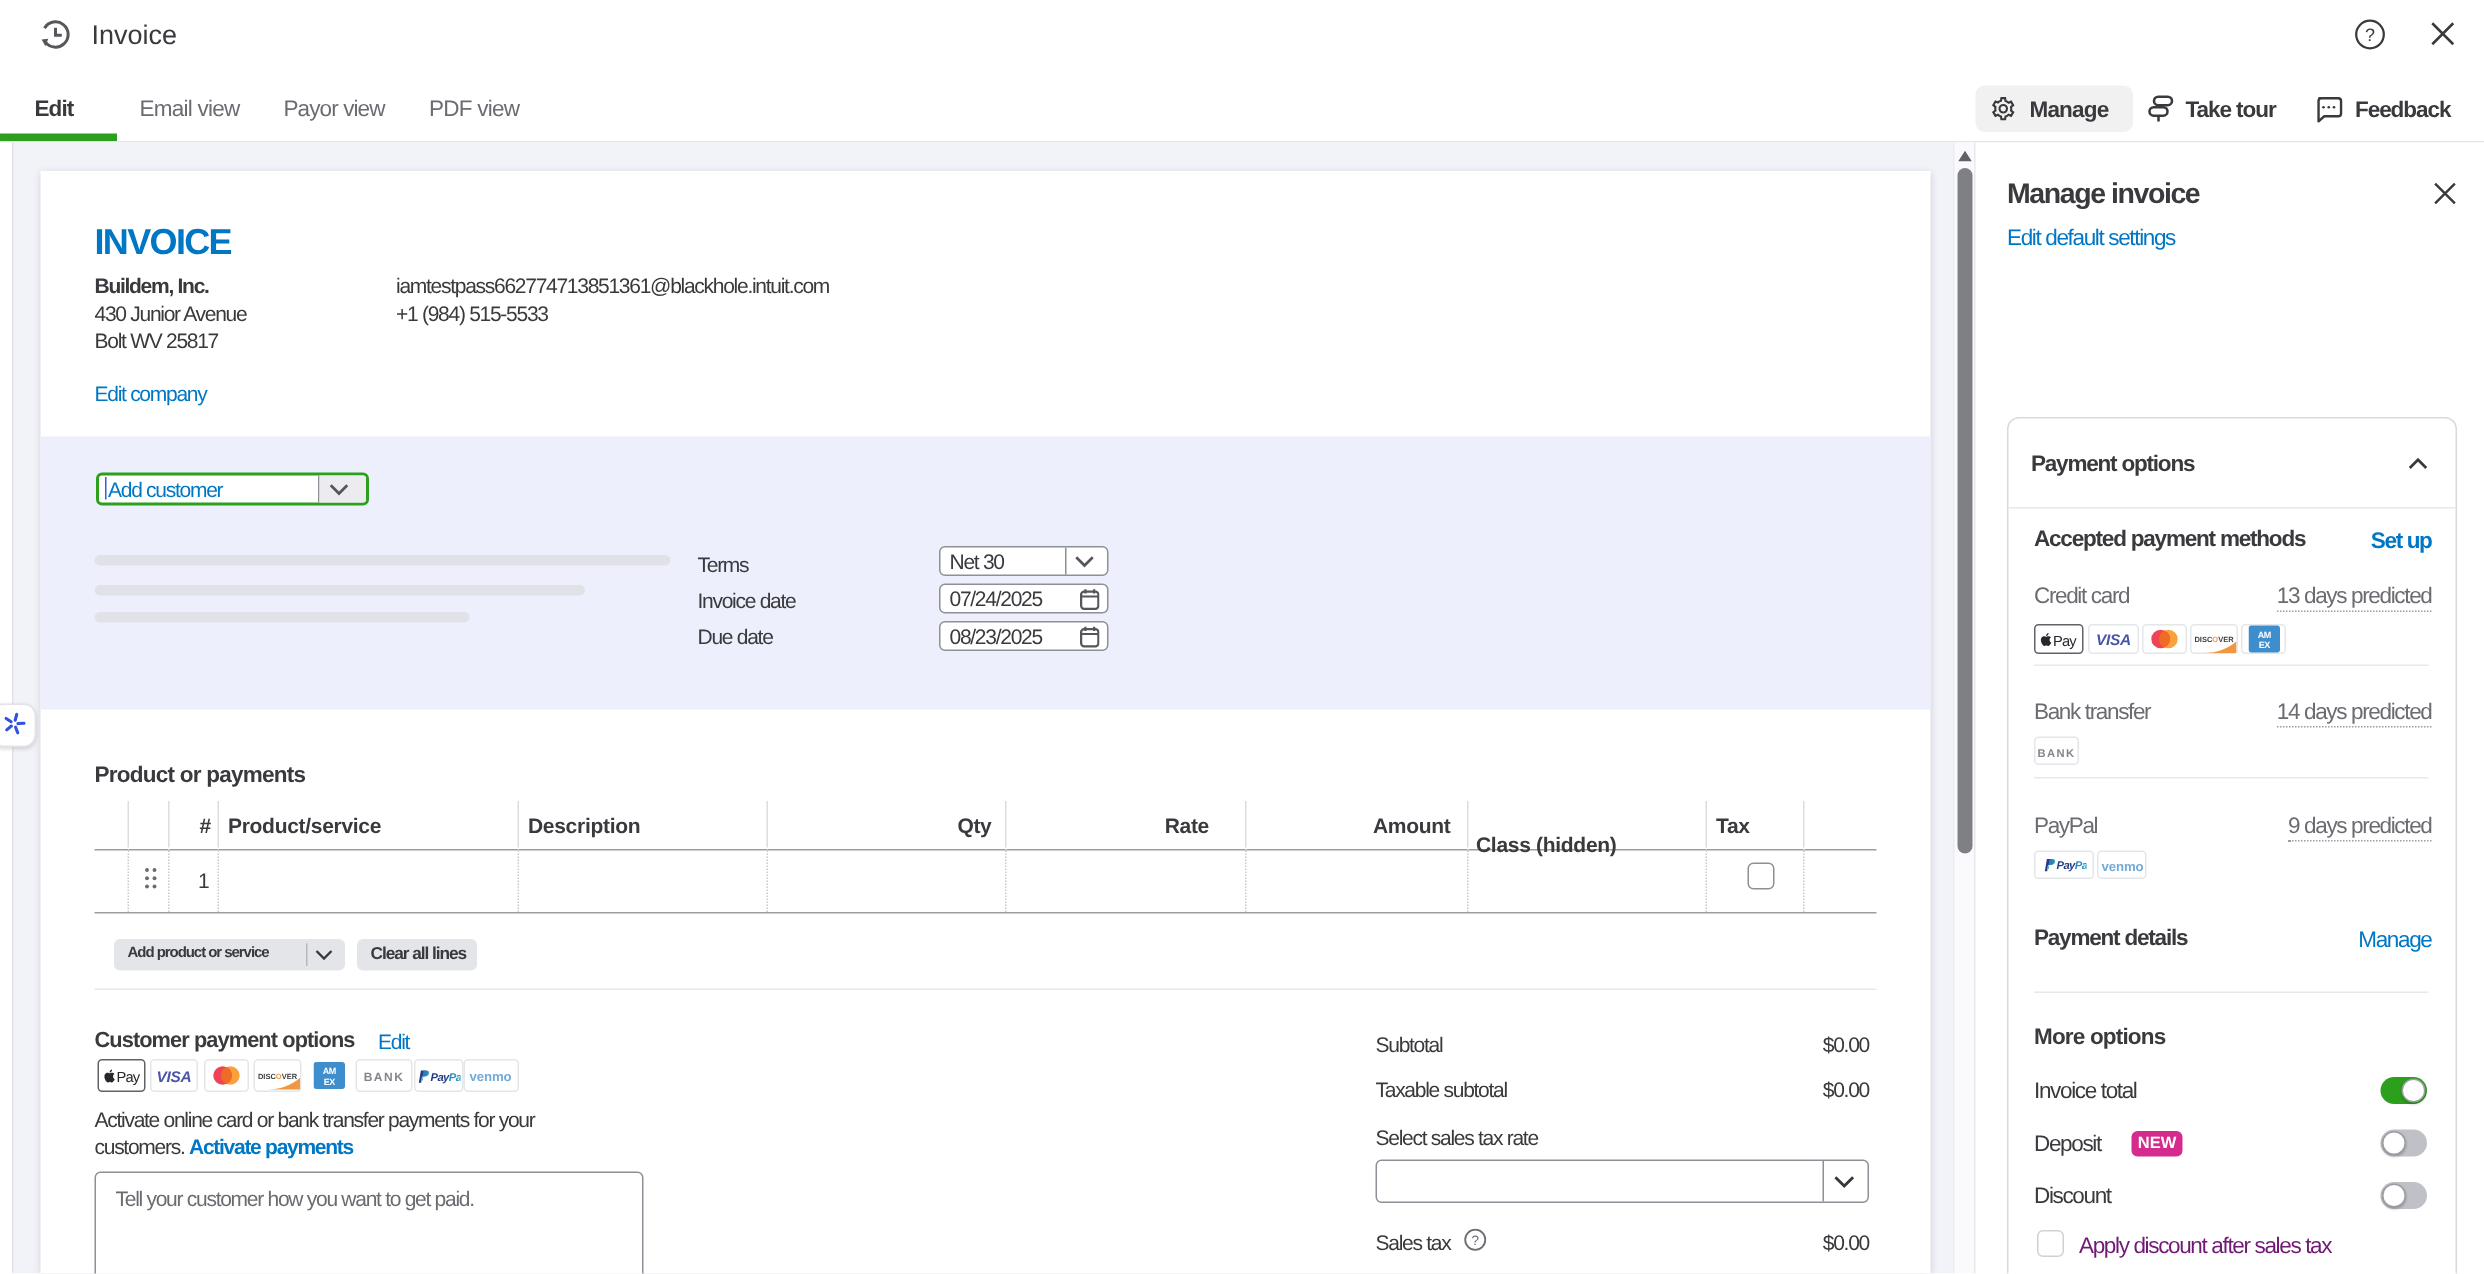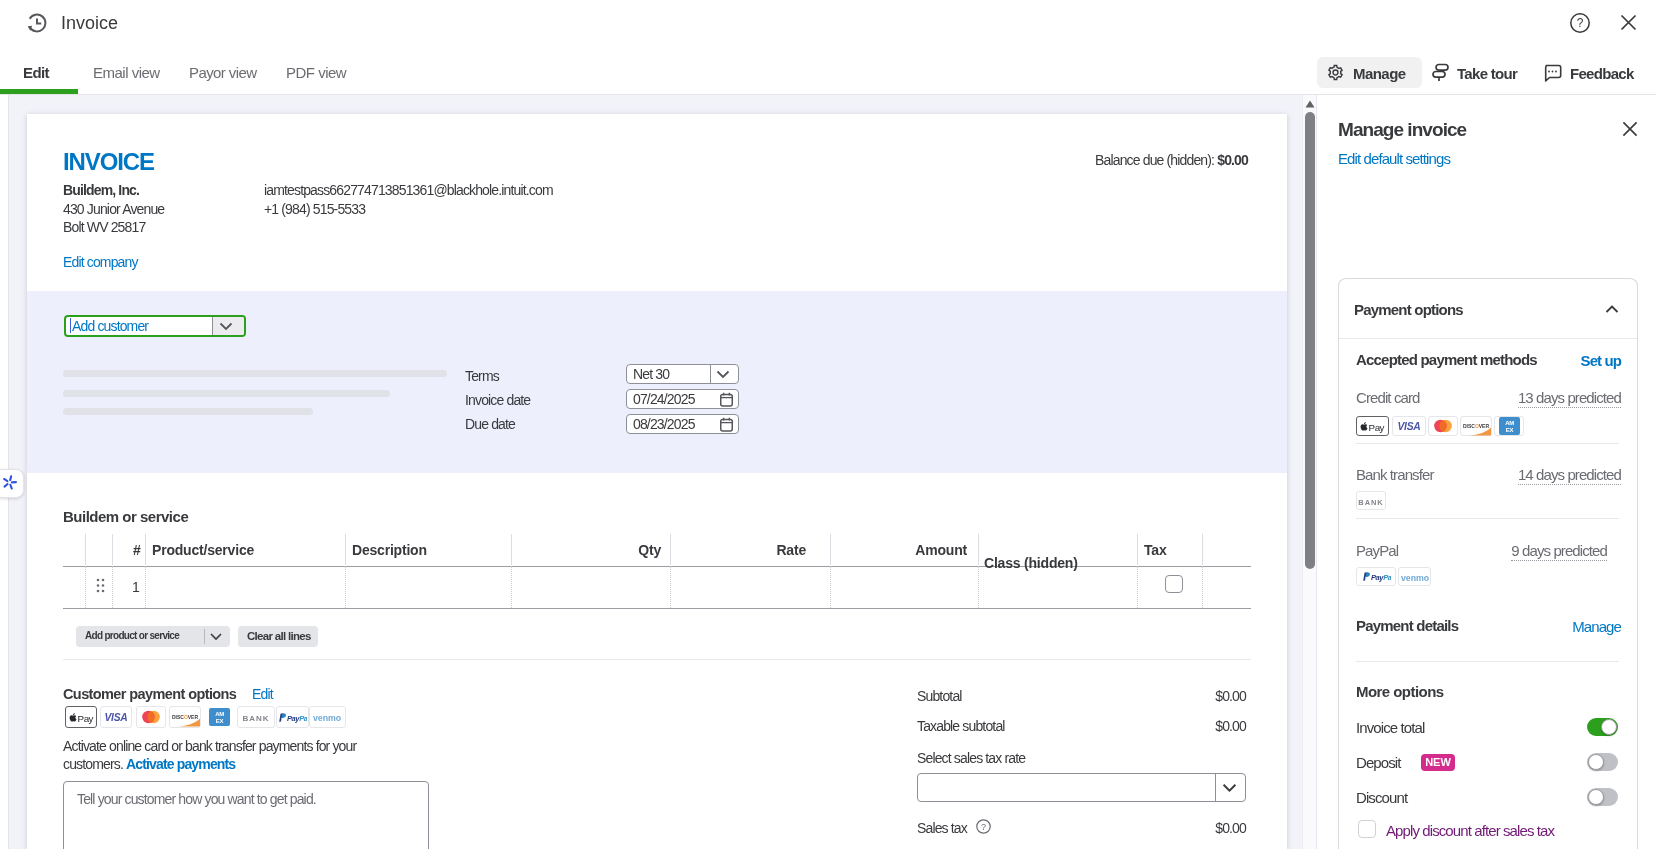--- a/index.html
+++ b/index.html
@@ -71,21 +71,20 @@
 
 <div class="abs" style="left:27px;top:114px;width:1260px;height:735px;background:#fff;box-shadow:0 1px 5px rgba(80,80,100,0.25);">
 
   <div class="abs blue b" style="left:36px;top:34px;font-size:24px;letter-spacing:-1.1px;">INVOICE</div>
   <div class="abs fs14 b" style="left:36px;top:68px;">Buildem, Inc.</div>
   <div class="abs fs14" style="left:36px;top:87px;">430 Junior Avenue</div>
   <div class="abs fs14" style="left:36px;top:105px;">Bolt WV 25817</div>
   <div class="abs fs14" style="left:237px;top:68px;">iamtestpass662774713851361@blackhole.intuit.com</div>
   <div class="abs fs14" style="left:237px;top:87px;">+1 (984) 515-5533</div>
   <div class="abs fs14 blue" style="left:36px;top:140px;">Edit company</div>
-  <div class="abs fs14" style="left:800px;top:38px;width:421px;text-align:right;">Balance due (hidden): <span class="b">$0.00</span></div>
 
   <div class="abs" style="left:0;top:177px;width:1260px;height:182px;background:#edf0fc;">
     <div class="abs" style="left:37px;top:24px;width:178px;height:18px;background:#fff;border:2px solid #2ca01c;border-radius:4px;">
       <div class="abs" style="left:146px;top:0;width:1px;height:18px;background:#8d9096;"></div>
       <div class="abs" style="left:147px;top:0;width:31px;height:18px;background:#ececf0;border-radius:0 2px 2px 0;"></div>
       <svg class="abs" style="left:153px;top:5px" width="14" height="9" viewBox="0 0 14 9">
           <path d="M1.5 1.5 L7 7 L12.5 1.5" fill="none" stroke="#54565c" stroke-width="1.8"></path>
         </svg>
       <div class="abs" style="left:4px;top:1px;width:1.4px;height:15px;background:#3b5bdb;"></div>
       <div class="abs fs14 blue" style="left:6px;top:1px;">Add customer</div>
@@ -115,21 +114,21 @@
     <div class="field" style="left:599px;top:123px;width:111px;height:18px;">
       <div class="abs fs14" style="left:6px;top:1px;">08/23/2025</div>
       <svg class="abs" style="left:93px;top:1.5px" width="13" height="15" viewBox="0 0 13 15">
         <rect x="0.75" y="2.4" width="11.5" height="11.5" rx="2" fill="none" stroke="#54565c" stroke-width="1.5"></rect>
         <path d="M3.6 0.8 L3.6 3.6 M9.4 0.8 L9.4 3.6" stroke="#54565c" stroke-width="1.5"></path>
         <path d="M1 5.6 L12 5.6" stroke="#54565c" stroke-width="1.3"></path>
       </svg>
     </div>
   </div>
 
-  <div class="abs b" style="left:36px;top:394px;font-size:15px;letter-spacing:-0.5px;">Buildem or service</div>
+  <div class="abs b" style="left:36px;top:394px;font-size:15px;letter-spacing:-0.5px;">Product or payments</div>
 
   <div class="abs" style="left:36px;top:420px;width:1188px;height:75px;">
     <div class="abs" style="left:0;top:31.5px;width:1188px;height:1px;background:#9b9da3;"></div>
     <div class="abs" style="left:0;top:74px;width:1188px;height:1px;background:#9b9da3;"></div>
 
     <div class="abs" style="left:22px;top:0;width:1px;height:31px;background:#dcdde2;"></div>
     <div class="abs" style="left:49px;top:0;width:1px;height:31px;background:#dcdde2;"></div>
     <div class="abs" style="left:82px;top:0;width:1px;height:31px;background:#dcdde2;"></div>
     <div class="abs" style="left:282px;top:0;width:1px;height:31px;background:#dcdde2;"></div>
     <div class="abs" style="left:448px;top:0;width:1px;height:31px;background:#dcdde2;"></div>
@@ -331,21 +330,21 @@
     <div class="abs" id="bank-icon" style="left:17px;top:212px;">
         <div class="badge" style="left:0px;top:0px;width:28px;height:17px;">
           <svg width="30" height="10" viewBox="0 0 30 10">
             <text x="15" y="8.8" text-anchor="middle" font-family="Liberation Sans" font-size="8" font-weight="bold" fill="#85868c" letter-spacing="1">BANK</text>
           </svg>
         </div>
       </div>
     <div class="rline" style="left:17px;top:239px;width:263px;"></div>
 
     <div class="abs fs15 gray" style="left:17px;top:263px;">PayPal</div>
-    <div class="abs fs15 gray" style="left:68px;top:263px;width:200px;text-align:right;"><span class="dotted-u">9 days predicted</span></div>
+    <div class="abs fs15 gray" style="left:82px;top:263px;width:200px;text-align:right;"><span class="dotted-u">9 days predicted</span></div>
     <div class="abs" id="pp-icons" style="left:17px;top:288px;">
         <div class="badge" style="left:0px;top:0px;width:38px;height:17px;">
           <svg width="29" height="11" viewBox="0 0 29 11">
             <path d="M1.2 9.8 L2.6 1.6 L5.4 1.6 C6.8 1.6 7.4 2.4 7.2 3.5 C6.9 5 5.8 5.7 4.4 5.7 L3.3 5.7 L2.8 9.8 Z" fill="#253b80"></path>
             <path d="M3.2 8.4 L4.4 1.6 L6.3 1.6 C7.7 1.6 8.3 2.4 8.1 3.5 C7.8 5 6.7 5.7 5.3 5.7 L4.2 5.7 L3.8 8.4 Z" fill="#2790c3" fill-opacity="0.85"></path>
             <text x="9" y="8.5" font-family="Liberation Sans" font-size="7.5" font-weight="bold" font-style="italic" letter-spacing="-0.4" fill="#253b80">Pay<tspan fill="#2790c3">Pal</tspan></text>
           </svg>
         </div>
         <div class="badge" style="left:42px;top:0px;width:31px;height:17px;">
           <svg width="30" height="10" viewBox="0 0 30 10">

